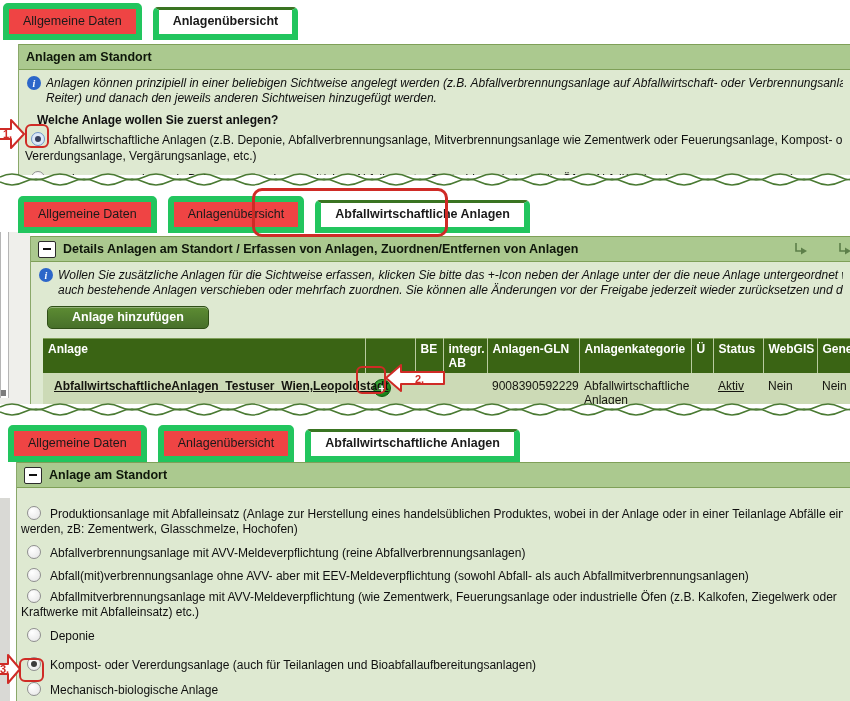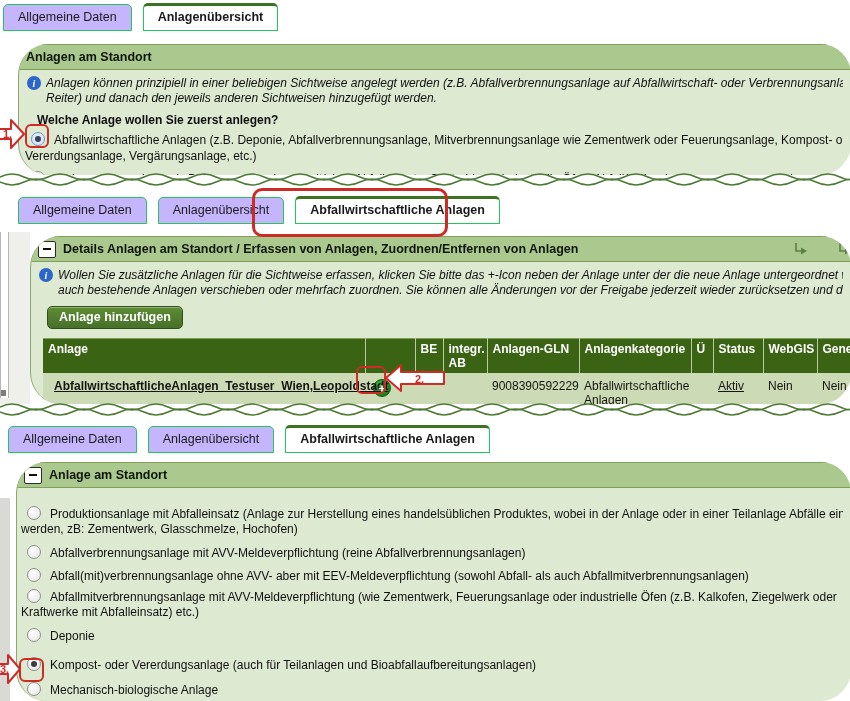--- a/index.html
+++ b/index.html
@@ -1,26 +1,26 @@
 <!DOCTYPE html>
 <html><head>
 <meta charset="utf-8">
 <style>
   html,body{margin:0;padding:0;}
   body{font-family:"Liberation Sans",sans-serif;background:#fff;}
   #stage{position:relative;width:850px;height:701px;overflow:hidden;background:#fff;}
 
   
   .tabrow{position:absolute;display:flex;gap:11px;align-items:flex-end;z-index:3;}
-  .tab{background:#c4b5fd;border:1px solid #22c55e;border-radius:5px 5px 0 0;
+  .tab{background:#ef4444;border:6px solid #22c55e;border-radius:5px 5px 0 0;
        padding:5px 14px 6px;font-size:12.5px;color:#1a1a1a;white-space:nowrap;cursor:pointer;}
   .tab.active{background:#ffffff;border-top:3px solid #3a7422;font-weight:bold;padding-top:4px;}
 
   
-  .panel{position:absolute;background:#dee9d1;border-left:1px solid #8aa86a;overflow:hidden;z-index:2;border-radius:31px;}
+  .panel{position:absolute;background:#dee9d1;border-left:1px solid #8aa86a;overflow:hidden;z-index:2;}
   .phead{display:flex;align-items:center;gap:7px;padding:0 8px 0 7px;height:24px;background:#abc98f;
          border-top:1px solid #7fa058;border-bottom:1px solid #7fa058;
          font-weight:bold;font-size:12.5px;color:#0e160a;}
   .collapse{flex:0 0 auto;width:16px;height:15px;background:#fff;border:1px solid #2b2b2b;border-radius:2px;
             display:flex;align-items:center;justify-content:center;cursor:pointer;}
   .collapse::after{content:"";width:8px;height:2px;background:#111;}
   .pcontent{padding:6px 8px 0 6px;color:#101010;}
 
   .info{position:relative;padding-left:21px;font-style:italic;font-size:12px;line-height:15px;}
   .iicon{position:absolute;left:2px;top:0px;width:14px;height:14px;border-radius:50%;background:#2c66c9;
@@ -32,21 +32,21 @@
   .opt{font-size:12px;line-height:15px;}
   .optline{white-space:nowrap;overflow:hidden;}
   .radio{display:inline-block;width:12px;height:12px;border-radius:50%;border:1px solid #8f8f8f;
          background:radial-gradient(circle at 35% 30%,#ffffff,#e4e4e4);vertical-align:-2px;
          margin:0 9px 0 6px;position:relative;cursor:pointer;}
   .radio.sel::after{content:"";position:absolute;left:3px;top:3px;width:6px;height:6px;border-radius:50%;background:#3c3c3c;}
   .radio.selblue{border-color:#6f94c8;background:#dce8f8;}
   .radio.selblue::after{background:#37425f;}
 
   .btn{display:inline-block;background:linear-gradient(#5d8c33,#47702a);border:1px solid #2f4f17;border-radius:5px;
-       color:#fff;font-weight:bold;font-size:12.5px;padding:3px 11px 4px;box-shadow:inset 0 1px 0 rgba(255,255,255,.35);cursor:pointer;}
+       color:#fff;font-weight:bold;font-size:12.5px;padding:3px 24px 4px;box-shadow:inset 0 1px 0 rgba(255,255,255,.35);cursor:pointer;}
 
   
   .dtable{border-collapse:collapse;table-layout:fixed;background:#ccdab6;border-top:1px solid #7fa058;}
   .dtable th{background:#3a6414;color:#fff;font-size:12px;font-weight:bold;text-align:left;
              vertical-align:top;padding:3px 5px;border-right:1px solid #b9cba0;white-space:normal;overflow:hidden;}
   .dtable th.nw{white-space:nowrap;}
   .dtable td{font-size:12px;padding:6px 5px 4px;vertical-align:top;color:#15150f;}
   .alink{font-weight:bold;text-decoration:underline;color:#15150f;cursor:pointer;}
   .slink{text-decoration:underline;color:#15150f;cursor:pointer;}
   .plus{width:16px;height:16px;border-radius:50%;margin-left:3px;

